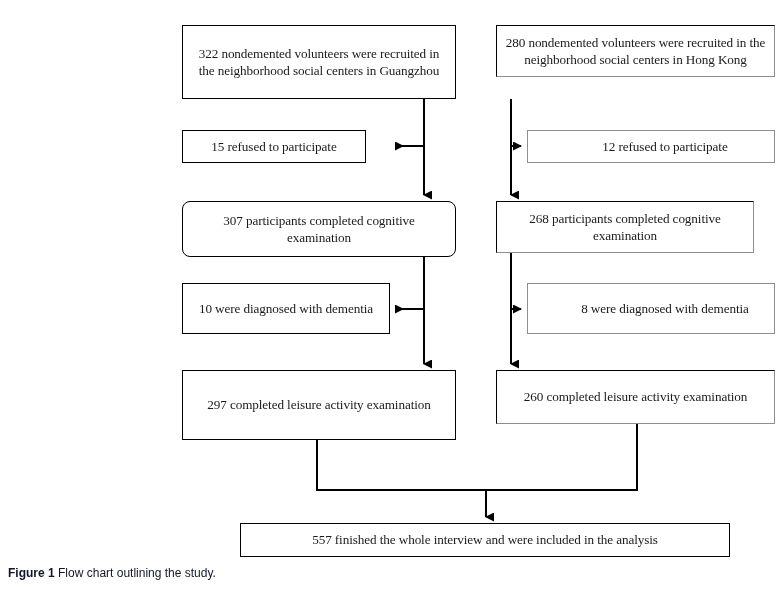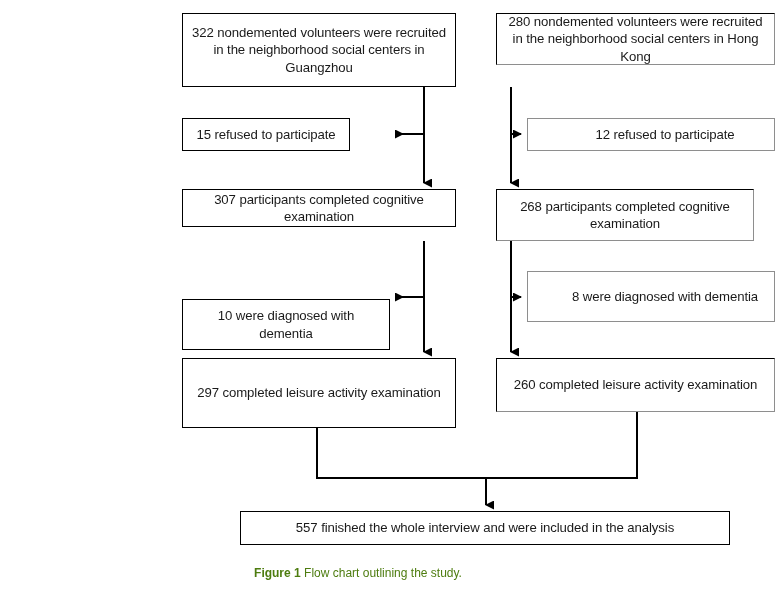--- a/index.html
+++ b/index.html
@@ -18,23 +18,24 @@
 
   #page-root {
     position: absolute;
     inset: 0;
   }
 
   
   .flow-canvas {
     position: absolute;
     left: 0;
-    top: 0;
+    top: 12px;
     width: 782px;
     height: 555px;
+    font-family: Liberation Serif, serif;
   }
 
   
   .connectors {
     position: absolute;
     left: 0;
     top: 0;
     width: 782px;
     height: 555px;
   }
@@ -68,46 +69,45 @@
     padding-left: 36px;
   }
   .node.b-soft-mix {
     border: 1.2px solid #000000;
     border-right-color: #8e8e8e;
     border-bottom-color: #8e8e8e;
   }
 
   
   #node-gz-recruited   { left: 182px; top: 13px;  width: 274px; height: 74px; }
-  #node-gz-refused     { left: 182px; top: 118px; width: 168px; height: 33px; }
-  #node-gz-cognitive   { left: 182px; top: 189px; width: 274px; height: 38px; }
-  #node-gz-dementia    { left: 182px; top: 271px; width: 208px; height: 51px; margin-top: 28px; }
+  #node-gz-refused     { left: 182px; top: 118px; width: 184px; height: 33px; }
+  #node-gz-cognitive   { left: 182px; top: 189px; width: 274px; height: 56px; border-radius: 8px; }
+  #node-gz-dementia    { left: 182px; top: 271px; width: 208px; height: 51px; }
   #node-gz-leisure     { left: 182px; top: 358px; width: 274px; height: 70px; }
 
   
   #node-hk-recruited   { left: 496px; top: 13px;  width: 279px; height: 52px; }
   #node-hk-refused     { left: 527px; top: 118px; width: 248px; height: 33px; }
   #node-hk-cognitive   { left: 496px; top: 189px; width: 258px; height: 52px; }
   #node-hk-dementia    { left: 527px; top: 271px; width: 248px; height: 51px; }
   #node-hk-leisure     { left: 496px; top: 358px; width: 279px; height: 54px; }
 
   
   #node-total          { left: 240px; top: 511px; width: 490px; height: 34px; }
 
   
   .caption {
     position: absolute;
     left: 8px;
     top: 566px;
     width: 700px;
     font-family: "Liberation Serif", serif;
     font-size: 12.5px;
-    color: #4d7c0f;
+    color: #0f172a;
     white-space: nowrap;
-    text-align: center;
   }
   .caption .cap-label {
     font-family: "Liberation Sans", sans-serif;
     font-weight: bold;
     font-size: 12px;
   }
   .caption .cap-text {
     font-family: "Liberation Sans", sans-serif;
     font-size: 12px;
   }

